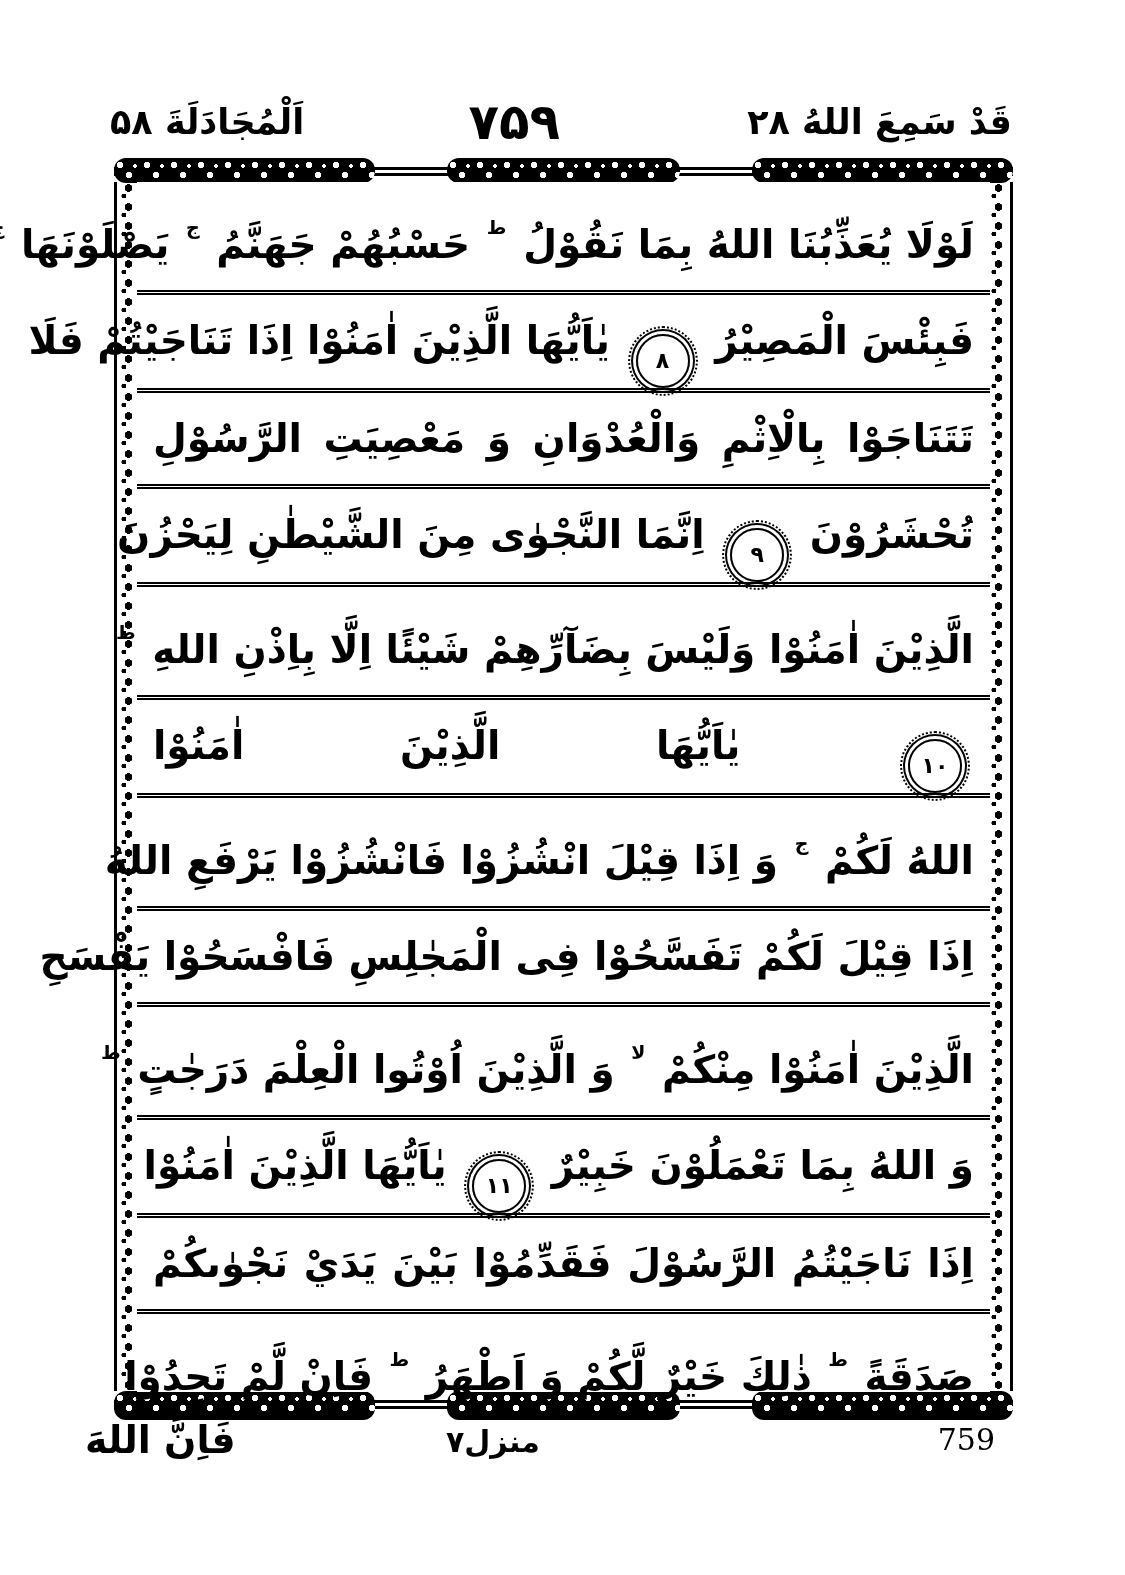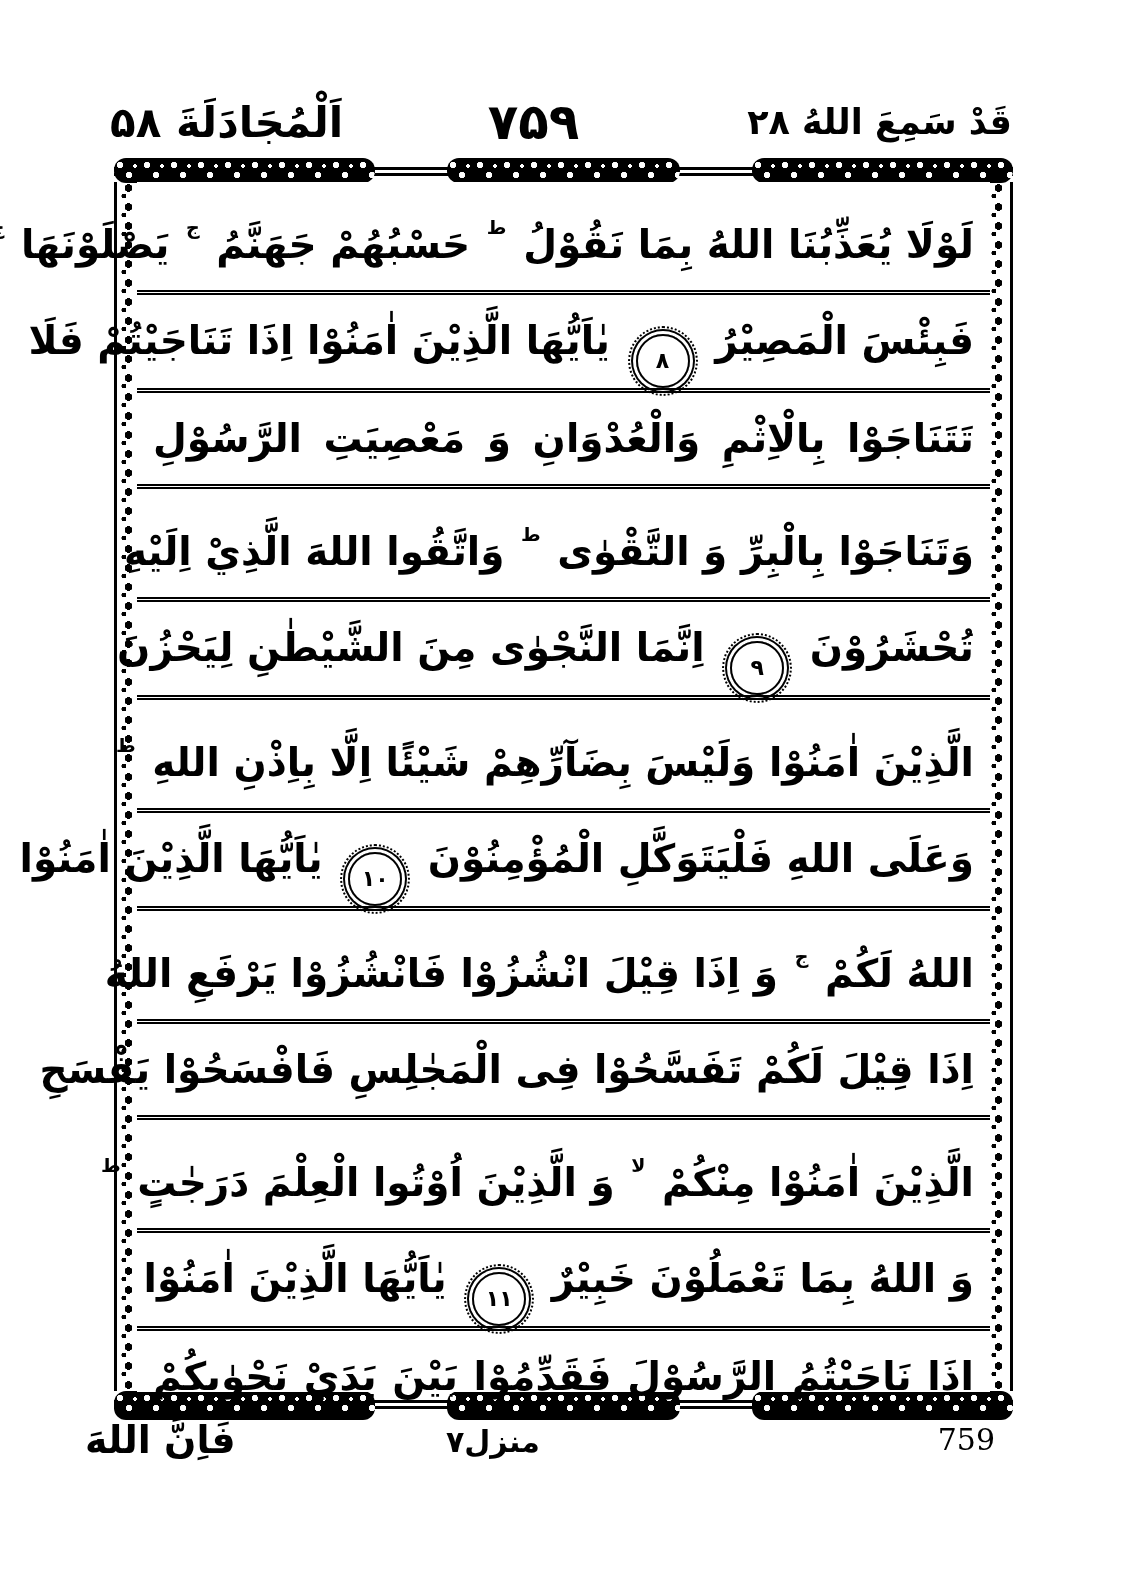--- a/index.html
+++ b/index.html
@@ -16,21 +16,21 @@
   
   .header-row {
     position: absolute;
     top: 88px; left: 110px; right: 113px; height: 68px;
     display: flex; align-items: center; justify-content: space-between;
     direction: rtl;
   }
   .hdr { font-weight: bold; white-space: nowrap; }
   .hdr-juz   { font-size: 35px; margin-left: 23px; }
   .hdr-page  { font-size: 50px; letter-spacing: 2px; }
-  .hdr-surah { font-size: 42px; }
+  .hdr-surah { font-size: 35px; }
 
   
   .frame {
     position: absolute;
     left: 114px; top: 158px; width: 899px; height: 1262px;
   }
   .band {
     position: absolute; left: 0; right: 0; height: 25px;
     background: linear-gradient(to bottom,
       #fff 0, #fff 9px,
@@ -144,35 +144,35 @@
       <div class="orn orn-l"></div>
       <div class="orn orn-c"></div>
       <div class="orn orn-r"></div>
     </div>
     <div class="text-area" id="quran-lines">
         <div class="line"><span class="seg">لَوْلَا يُعَذِّبُنَا اللهُ بِمَا نَقُوْلُ</span> <span class="waqf">ط</span> <span class="seg">حَسْبُهُمْ جَهَنَّمُ</span> <span class="waqf">ج</span> <span class="seg">يَصْلَوْنَهَا</span> <span class="waqf">ج</span></div>
         <div class="line"><span class="seg">فَبِئْسَ الْمَصِيْرُ</span> <span class="ayah">
             <span class="ayah-num">۸</span>
           </span> <span class="seg">يٰاَيُّهَا الَّذِيْنَ اٰمَنُوْا اِذَا تَنَاجَيْتُمْ فَلَا</span></div>
         <div class="line"><span class="seg">تَتَنَاجَوْا بِالْاِثْمِ وَالْعُدْوَانِ وَ مَعْصِيَتِ الرَّسُوْلِ</span></div>
-        <div class="line"><span class="seg">وَتَنَاجَوْا بِالْبِرِّ وَ التَّقْوٰى</span> <span class="waqf">ط</span> <span class="seg">وَاتَّقُوا اللهَ الَّذِيْ اِلَيْهِ</span></div>
         <div class="line"><span class="seg">تُحْشَرُوْنَ</span> <span class="ayah">
             <span class="ayah-num">۹</span>
           </span> <span class="seg">اِنَّمَا النَّجْوٰى مِنَ الشَّيْطٰنِ لِيَحْزُنَ</span></div>
         <div class="line"><span class="seg">الَّذِيْنَ اٰمَنُوْا وَلَيْسَ بِضَآرِّهِمْ شَيْئًا اِلَّا بِاِذْنِ اللهِ</span> <span class="waqf">ط</span></div>
-        <div class="line"><span class="seg">وَعَلَى اللهِ فَلْيَتَوَكَّلِ الْمُؤْمِنُوْنَ</span> <span class="ayah">
+        <div class="line"> <span class="ayah">
             <span class="ayah-num">۱۰</span>
           </span> <span class="seg">يٰاَيُّهَا الَّذِيْنَ اٰمَنُوْا</span></div>
         <div class="line"><span class="seg">اللهُ لَكُمْ</span> <span class="waqf">ج</span> <span class="seg">وَ اِذَا قِيْلَ انْشُزُوْا فَانْشُزُوْا يَرْفَعِ اللهُ</span></div>
         <div class="line"><span class="seg">اِذَا قِيْلَ لَكُمْ تَفَسَّحُوْا فِى الْمَجٰلِسِ فَافْسَحُوْا يَفْسَحِ</span></div>
         <div class="line"><span class="seg">الَّذِيْنَ اٰمَنُوْا مِنْكُمْ</span> <span class="waqf">لا</span> <span class="seg">وَ الَّذِيْنَ اُوْتُوا الْعِلْمَ دَرَجٰتٍ</span> <span class="waqf">ط</span></div>
         <div class="line"><span class="seg">وَ اللهُ بِمَا تَعْمَلُوْنَ خَبِيْرٌ</span> <span class="ayah">
             <span class="ayah-num">۱۱</span>
           </span> <span class="seg">يٰاَيُّهَا الَّذِيْنَ اٰمَنُوْا</span></div>
         <div class="line"><span class="seg">اِذَا نَاجَيْتُمُ الرَّسُوْلَ فَقَدِّمُوْا بَيْنَ يَدَيْ نَجْوٰىكُمْ</span></div>
+        <div class="line"><span class="seg">صَدَقَةً</span> <span class="waqf">ط</span> <span class="seg">ذٰلِكَ خَيْرٌ لَّكُمْ وَ اَطْهَرُ</span> <span class="waqf">ط</span> <span class="seg">فَاِنْ لَّمْ تَجِدُوْا</span></div>
       </div>
   </div>
 
   <div class="footer-row">
     <span class="footer-catchword">فَاِنَّ اللهَ</span>
     <span class="footer-manzil">منزل۷</span>
     <span class="footer-pageno">759</span>
   </div>
 
 </div>

